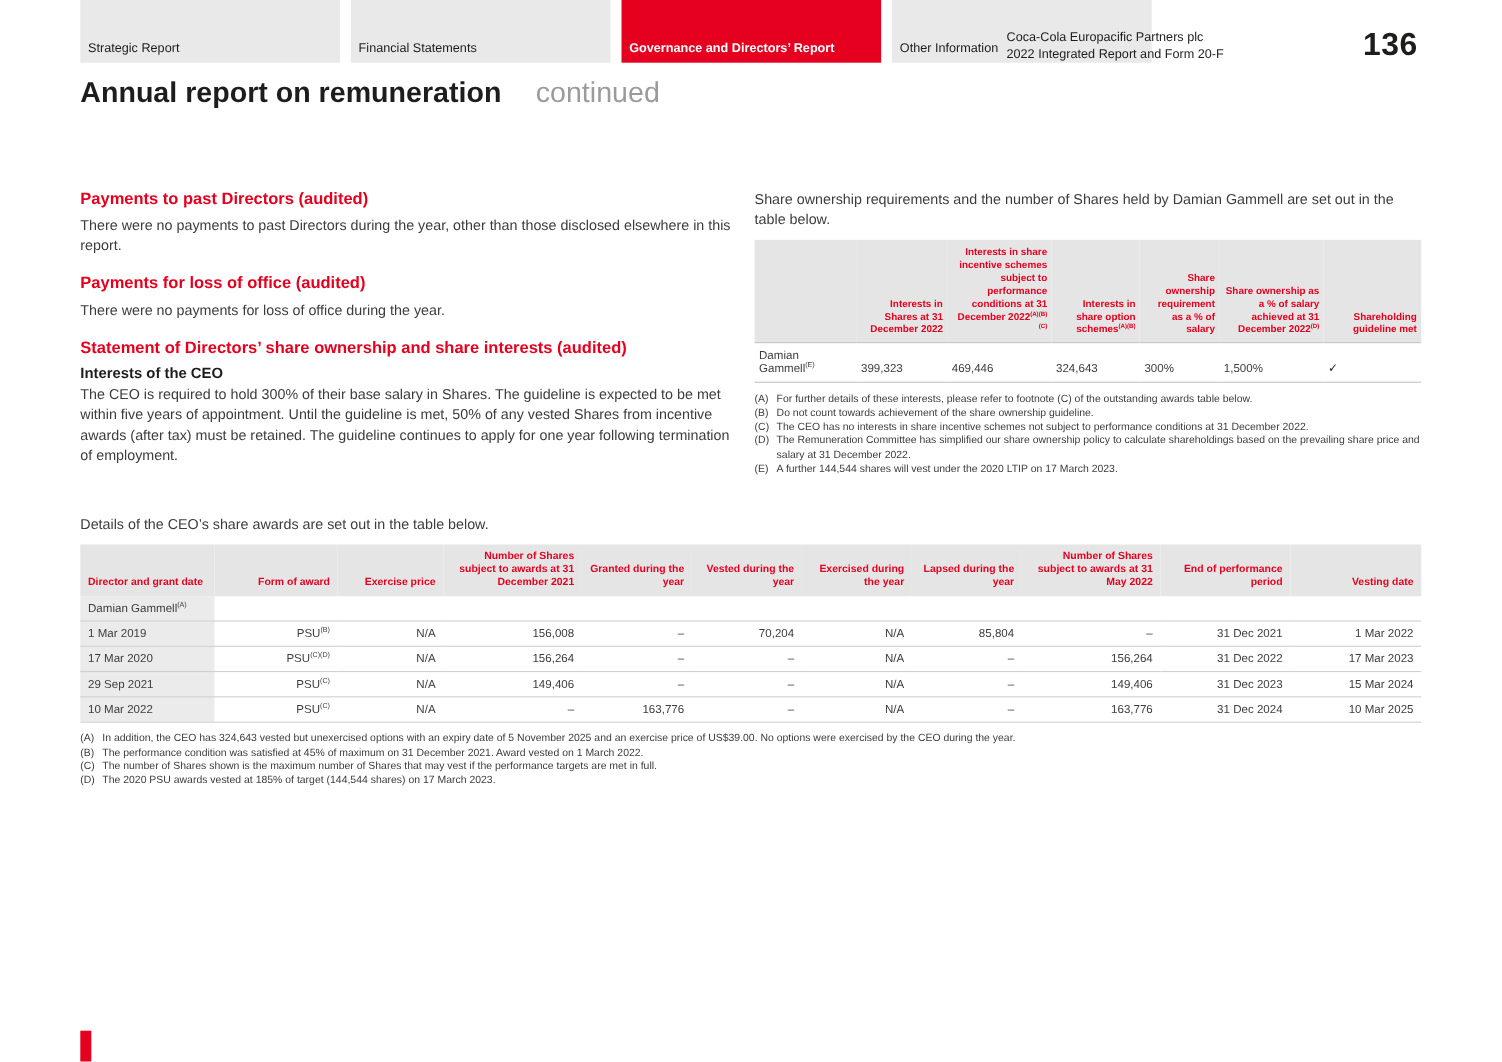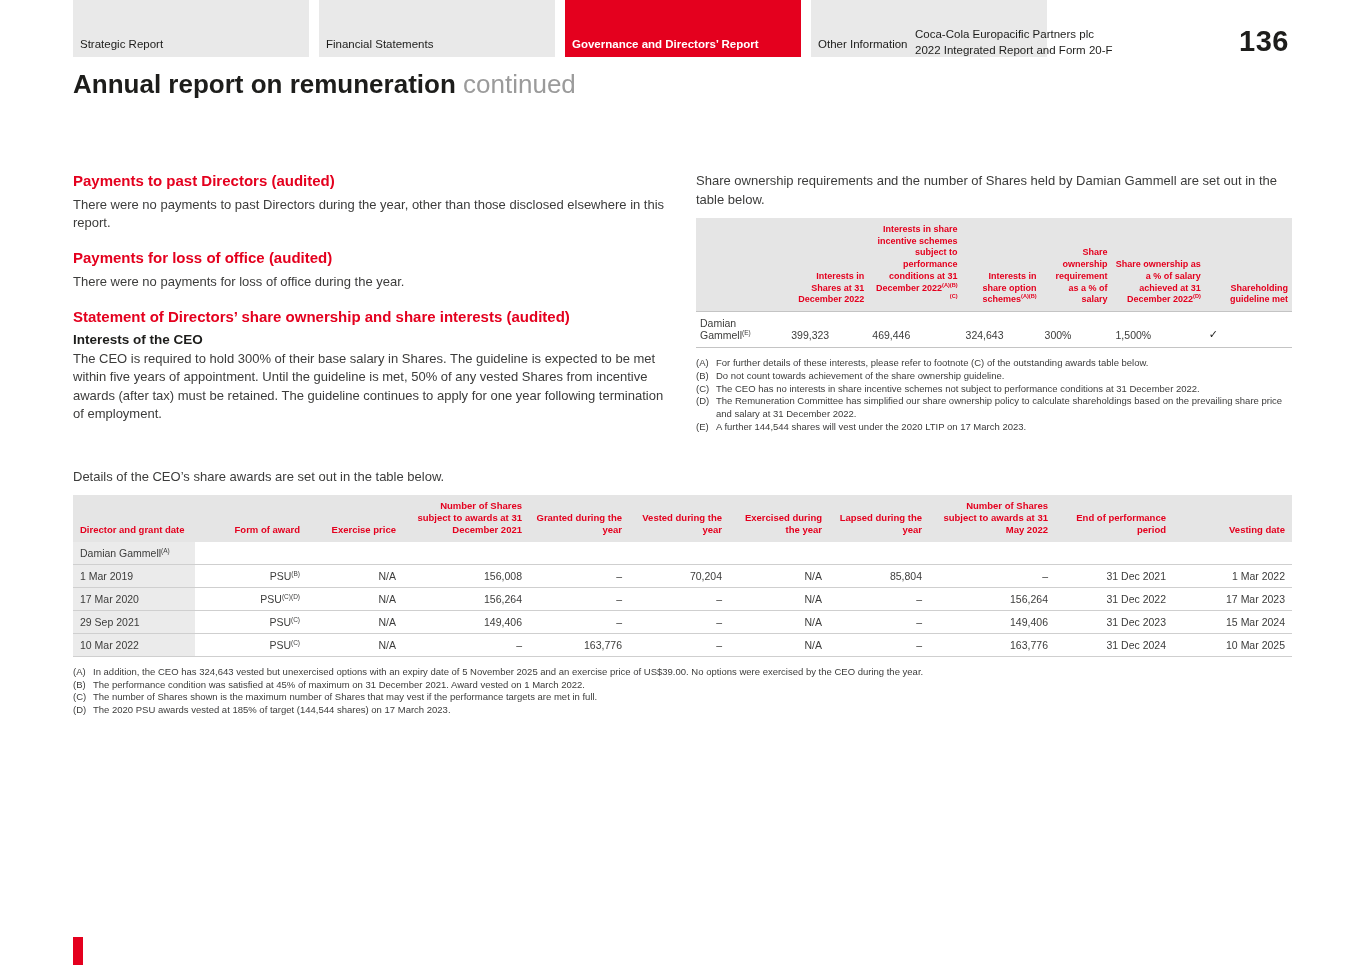--- a/index.html
+++ b/index.html
@@ -23,24 +23,24 @@
     font-size: 11.5px; color: #1d1d1b; cursor: pointer;
   }
   .tab.active { background: #e4001e; color: #ffffff; font-weight: bold; }
 
   
   .masthead { position: absolute; left: 915px; top: 26px; font-size: 11.5px; line-height: 1.4; color: #1d1d1b; }
   .pagenum { position: absolute; right: 76px; top: 25px; font-size: 29px; font-weight: bold; color: #1d1d1b; letter-spacing: 0.5px; }
 
   
   .title { margin: 12px 73px 0; font-size: 26px; font-weight: bold; color: #1d1d1b; line-height: 1.2; }
-  .title .cont { color: #9b9b9b; font-weight: normal; }
-
-  
-  .columns { display: flex; gap: 23px; margin: 72px 73px 0; }
+  .title .cont { color: #9b9b9b; font-weight: normal; margin-left: 24px; }
+
+  
+  .columns { display: flex; gap: 13px; margin: 72px 73px 0; }
   .col-left { flex: 0 0 600px; width: 600px; }
   .col-right { flex: 1; min-width: 0; }
 
   .sec-heading { font-size: 15px; font-weight: bold; color: #e4001e; margin: 0 0 5px; line-height: 1.25; }
   .mt1 { margin-top: 16px; }
   .mt2 { margin-top: 17px; }
   p.body { font-size: 13px; line-height: 1.42; color: #3c3c3b; margin: 0; }
   .subhead { font-size: 13.5px; font-weight: bold; color: #1d1d1b; margin: 1px 0 3px; }
 
   sup { font-size: 0.62em; vertical-align: super; line-height: 0; }

